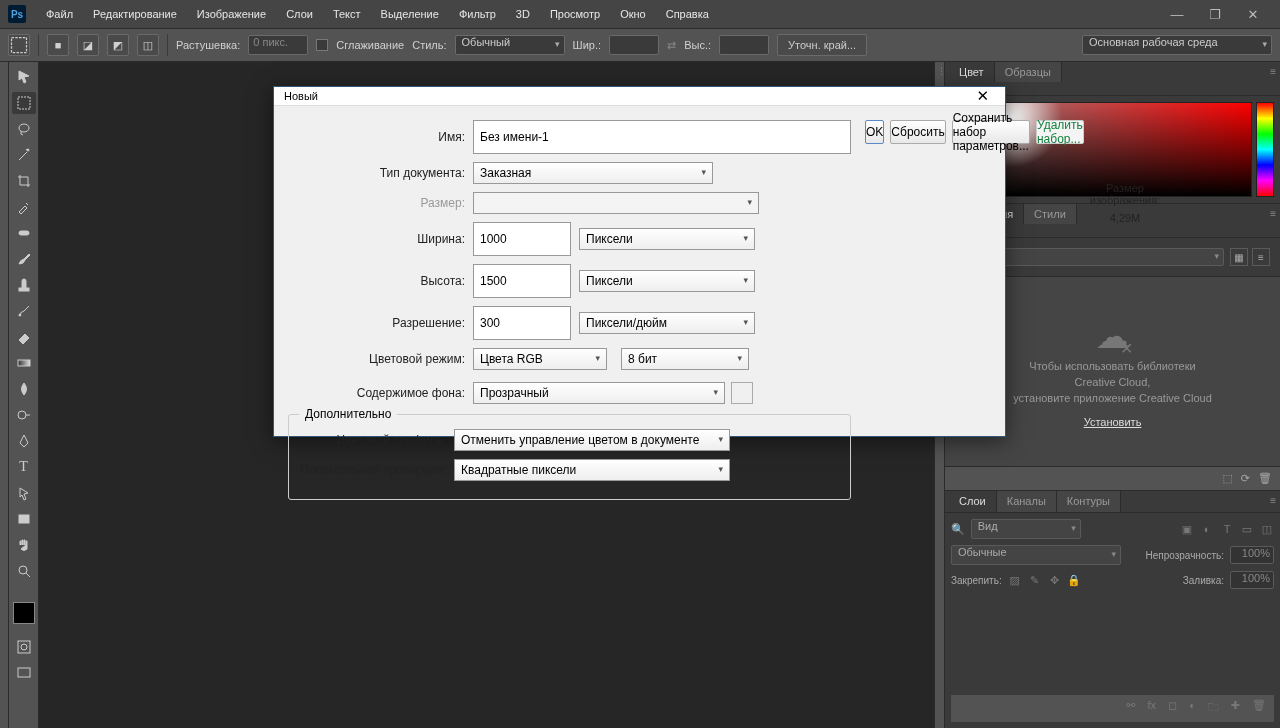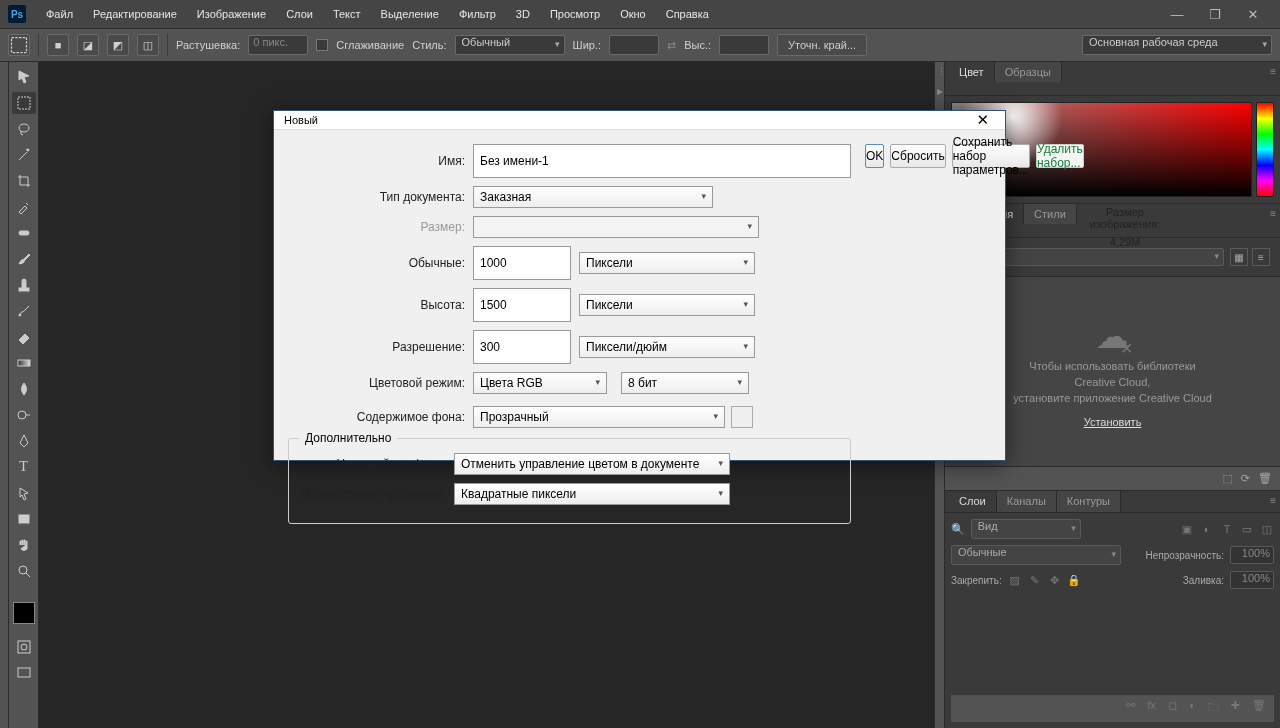--- a/index.html
+++ b/index.html
@@ -82,21 +82,21 @@
 .lrow { display:flex; align-items:center; gap:6px; }
 .l-select { height:20px; background:#444; border:1px solid #5a5a5a; color:#aaa; padding:0 18px 0 6px; position:relative; border-radius:2px;}
 .l-select::after { content:"▾"; position:absolute; right:4px; top:3px; font-size:9px; color:#888;}
 .l-lab { color:#aaa; font-size:10px;}
 .l-input { width:44px; height:18px; background:#333; border:1px solid #5a5a5a; color:#888; text-align:right; padding:0 3px; border-radius:2px;}
 .l-iconset { display:flex; gap:6px; color:#777; font-size:11px;}
 .l-iconset span { width:14px; text-align:center;}
 .footer-icons { margin-top:auto; display:flex; justify-content:flex-end; gap:12px; padding:4px 8px; color:#777; background:#535353;}
 
 
-.dialog { position: absolute; left: 273px; top: 110px; width: 733px; height: 351px; background: #f0f0f0; border: 1px solid #357; box-shadow: 0 4px 20px rgba(0,0,0,0.5); display: flex; flex-direction: column; color: #000; }
+.dialog { position: absolute; left: 273px; top: 86px; width: 733px; height: 351px; background: #f0f0f0; border: 1px solid #357; box-shadow: 0 4px 20px rgba(0,0,0,0.5); display: flex; flex-direction: column; color: #000; }
 .dlg-title { height: 30px; display: flex; align-items: center; padding: 0 10px; font-size: 12px; background:#fff; border-bottom:1px solid #ddd;}
 .dlg-title .dlg-close { margin-left: auto; font-size: 15px; padding:0 6px;}
 .dlg-body { flex: 1; display: flex; padding: 14px; gap: 14px; }
 .dlg-left { flex: 1; }
 .dlg-right { width: 218px; display: flex; flex-direction: row; gap: 6px; align-items:stretch; }
 .dlg-btn { height: 24px; background: linear-gradient(#fff,#e8e8e8); border: 1px solid #aaa; border-radius: 2px; display: flex; align-items:center; justify-content:center; font-size:12px; }
 .dlg-btn.default { border:1px solid #5a8ac6;}
 .dlg-btn.disabled { color:#15803d; border-color:#ccc; background:#f4f4f4;}
 .frow { display: flex; align-items: center; margin-bottom: 8px; }
 .frow .fl { width: 185px; text-align: right; padding-right: 8px; font-size: 12px; color:#222;}
@@ -407,21 +407,21 @@
       </div>
       <div class="frow">
         <div class="fl">Тип документа:</div>
         <div class="fsel w-doc">Заказная</div>
       </div>
       <div class="frow">
         <div class="fl" style="color:#999">Размер:</div>
         <div class="fsel w-size disabled"></div>
       </div>
       <div class="frow">
-        <div class="fl">Обычные:</div>
+        <div class="fl">Ширина:</div>
         <input class="finput w-num" value="1000" style="">
         <div style="width:8px"></div>
         <div class="fsel w-u">Пиксели</div>
       </div>
       <div class="frow">
         <div class="fl">Высота:</div>
         <input class="finput w-num" value="1500" style="">
         <div style="width:8px"></div>
         <div class="fsel w-u">Пиксели</div>
       </div>

